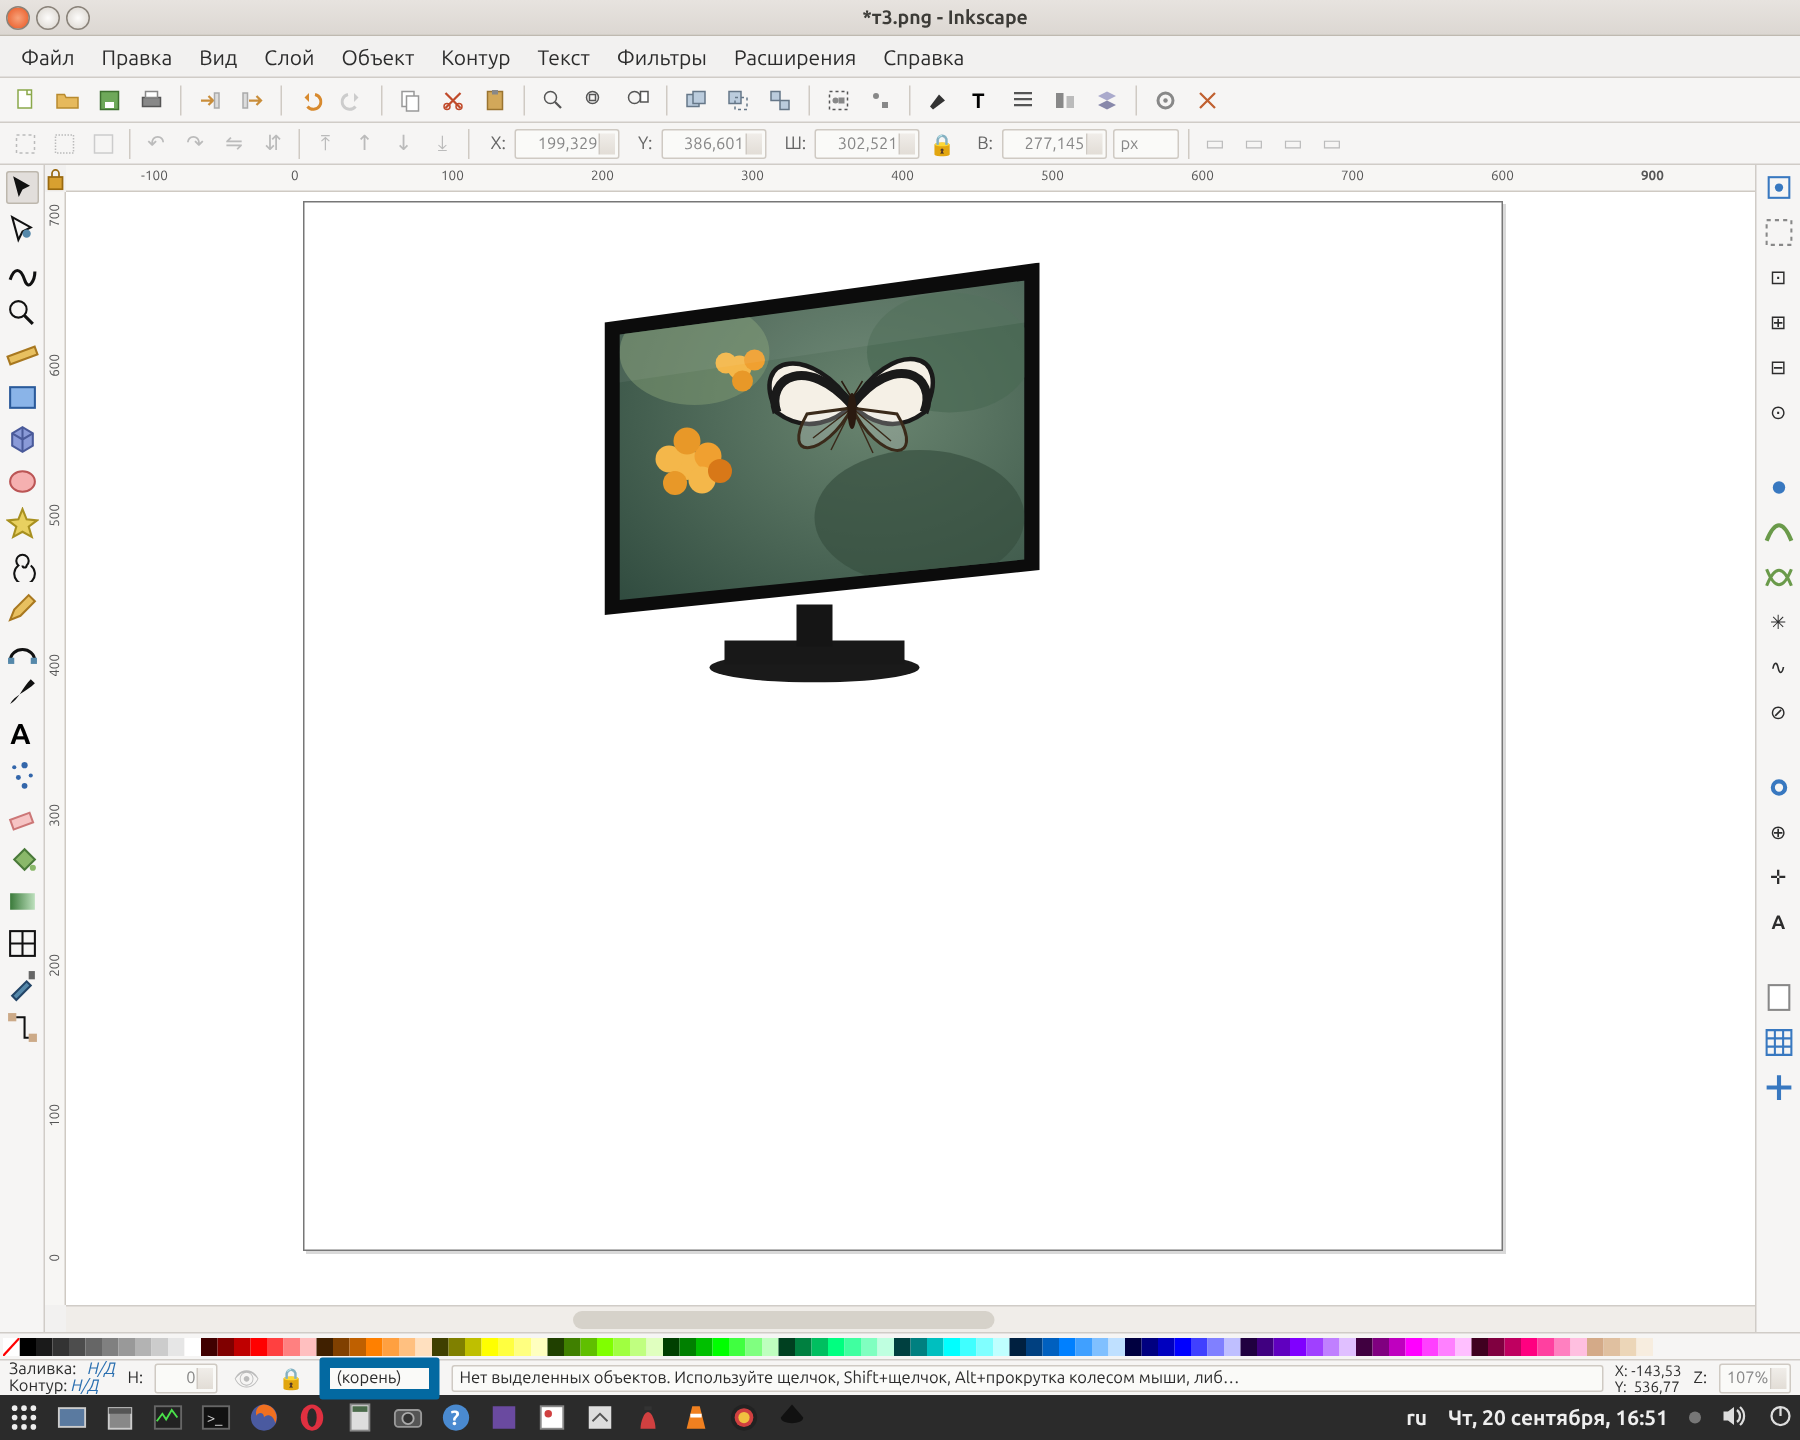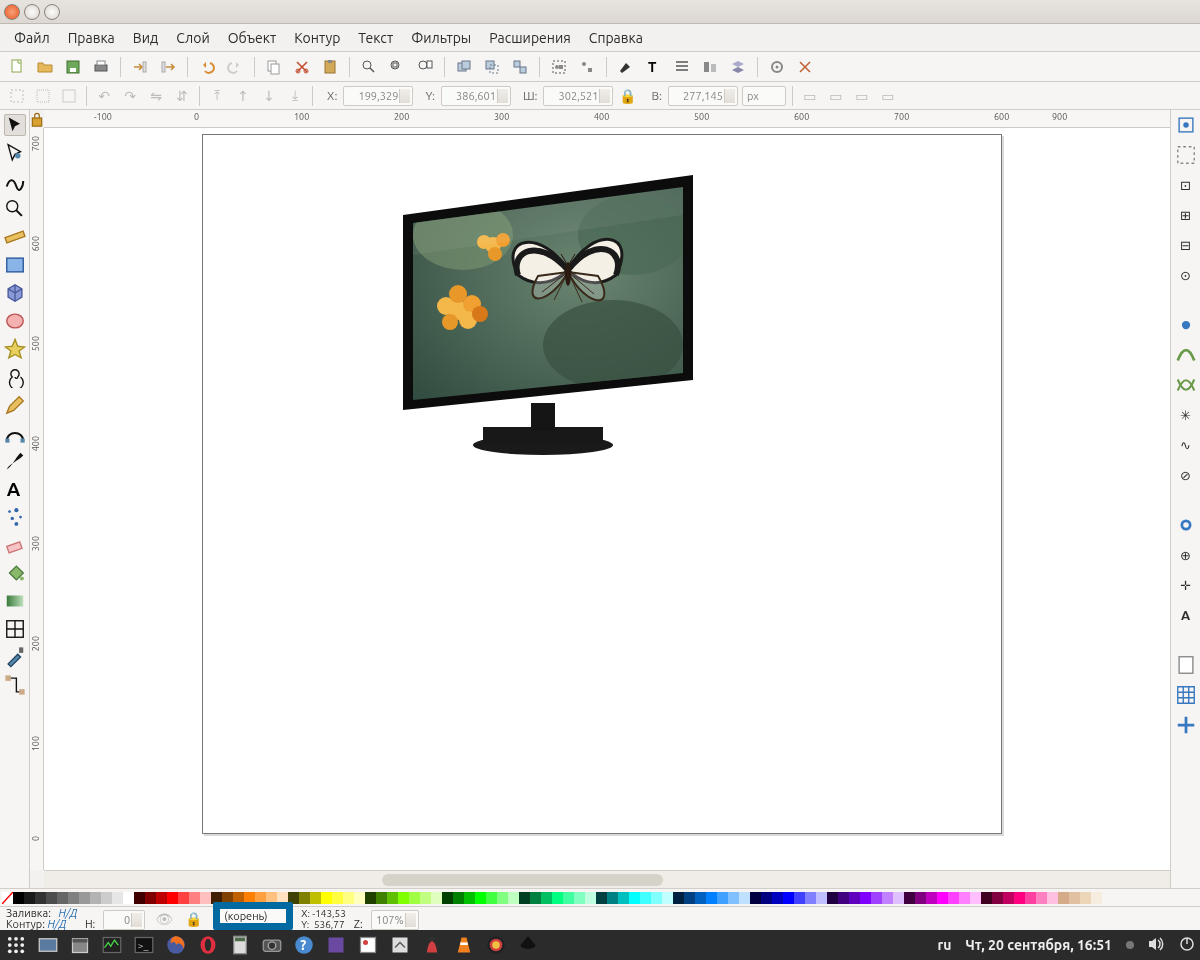--- a/index.html
+++ b/index.html
@@ -33,35 +33,36 @@
 .scroll-h .thumb { position:absolute; left:30%; width:25%; top:3px; height:12px; background:#d6d2ca; border-radius:6px;}
 .scroll-v { position:absolute; right:16px; top:18px; bottom:18px; width:14px; background:#f0ede9; border-left:1px solid #d0ccc7;}
 .scroll-v .thumb { position:absolute; top:0; height:90%; left:2px; width:10px; background:#d6d2ca; border-radius:6px;}
 .page { position:absolute; left:158px; top:6px; width:800px; height:700px; background:#fff; border:1px solid #777; box-shadow:2px 2px 0 rgba(0,0,0,.15);}
 .tv { position:absolute; left:200px; top:40px; width:300px; height:280px;}
 .lockicon { position:absolute; left:30px; top:0; width:14px; height:18px; display:flex; align-items:center; justify-content:center;}
 .tooltip { position:absolute; left:32px; top:472px; background:#2b2b2b; color:#fff; font-size:12px; padding:4px 8px; border-radius:3px; z-index:50;}
 .rightcol { width:30px; background:#f6f5f4; border-left:1px solid #d0ccc7; display:flex; flex-direction:column; align-items:center; padding:4px 0; gap:8px;}
 .palette { height:18px; display:flex; align-items:center; padding:0 2px; background:#f6f5f4; border-top:1px solid #d0ccc7;}
 .sw { width:11px; height:12px;}
-.statusbar { height:24px; background:#f6f5f4; border-top:1px solid #d0ccc7; display:flex; align-items:flex-end; padding:0 6px; font-size:11px; gap:8px;}
+.statusbar { height:24px; background:#f6f5f4; border-top:1px solid #d0ccc7; display:flex; align-items:center; padding:0 6px; font-size:11px; gap:8px;}
 .statusbox { border:7px solid #0369a1; background:#fafaf8; padding:1px 4px; border-radius:2px;}
 .taskbar { height:30px; background:#2b2b2b; color:#ddd; display:flex; align-items:center; padding:0 6px; gap:12px;}
 .taskicon { width:20px; height:20px; display:flex; align-items:center; justify-content:center;}
 .taskright { margin-left:auto; display:flex; align-items:center; gap:14px; font-size:14px; font-weight:bold; color:#eee;}
 .grey { color:#bbb;}
 .nd { font-style:italic; color:#2a6fb0; font-size:11px;}
 </style>
 </head>
 <body>
 
 <div class="titlebar">
   <span class="winctl close"></span>
   <span class="winctl min"></span>
   <span class="winctl max"></span>
+  <div class="title">*т3.png - Inkscape</div>
 </div>
 
 <div class="menubar">
   <div class="menuitem">Файл</div>
   <div class="menuitem">Правка</div>
   <div class="menuitem">Вид</div>
   <div class="menuitem">Слой</div>
   <div class="menuitem">Объект</div>
   <div class="menuitem">Контур</div>
   <div class="menuitem">Текст</div>
@@ -419,21 +420,21 @@
       <span class="rlabel-h" style="left: 50px;">-100</span>
       <span class="rlabel-h" style="left: 150px;">0</span>
       <span class="rlabel-h" style="left: 250px;">100</span>
       <span class="rlabel-h" style="left: 350px;">200</span>
       <span class="rlabel-h" style="left: 450px;">300</span>
       <span class="rlabel-h" style="left: 550px;">400</span>
       <span class="rlabel-h" style="left: 650px;">500</span>
       <span class="rlabel-h" style="left: 750px;">600</span>
       <span class="rlabel-h" style="left: 850px;">700</span>
       <span class="rlabel-h" style="left: 950px;">600</span>
-      <span class="rlabel-h" style="left: 1008px;">900</span>
+      <span class="rlabel-h" style="left: 1050px; font-weight: bold;">900</span>
     </div>
   <div class="ruler-v" id="rv">
       <span class="rlabel-v" style="top: 8px;">700</span>
       <span class="rlabel-v" style="top: 108px;">600</span>
       <span class="rlabel-v" style="top: 208px;">500</span>
       <span class="rlabel-v" style="top: 308px;">400</span>
       <span class="rlabel-v" style="top: 408px;">300</span>
       <span class="rlabel-v" style="top: 508px;">200</span>
       <span class="rlabel-v" style="top: 608px;">100</span>
       <span class="rlabel-v" style="top: 708px;">0</span>
@@ -685,20 +686,21 @@
 <div class="statusbar">
   <div style="display:flex;flex-direction:column;line-height:11px">
     <span><span>Заливка:</span> &nbsp;&nbsp;<span class="nd">Н/Д</span></span>
     <span><span>Контур:</span> <span class="nd">Н/Д</span></span>
   </div>
   <span>Н:</span>
   <div class="spin" style="width:42px">0</div>
   <div class="tbtn grey">👁</div>
   <div class="tbtn grey">🔒</div>
   <div class="statusbox" style="width:80px">(корень)</div>
+  <div style="flex:1;border:1px solid #cfcac3;background:#fafaf8;padding:2px 4px;border-radius:2px;overflow:hidden;white-space:nowrap">Нет выделенных объектов. Используйте щелчок, Shift+щелчок, Alt+прокрутка колесом мыши, либ…</div>
   <div style="display:flex;flex-direction:column;line-height:11px;font-size:10px">
     <span><span>X:</span> <span>-143,53</span></span>
     <span><span>Y:</span> &nbsp;<span>536,77</span></span>
   </div>
   <span>Z:</span>
   <div class="spin" style="width:48px">107%</div>
 </div>
 
 <div class="taskbar">
   <div class="taskicon">

